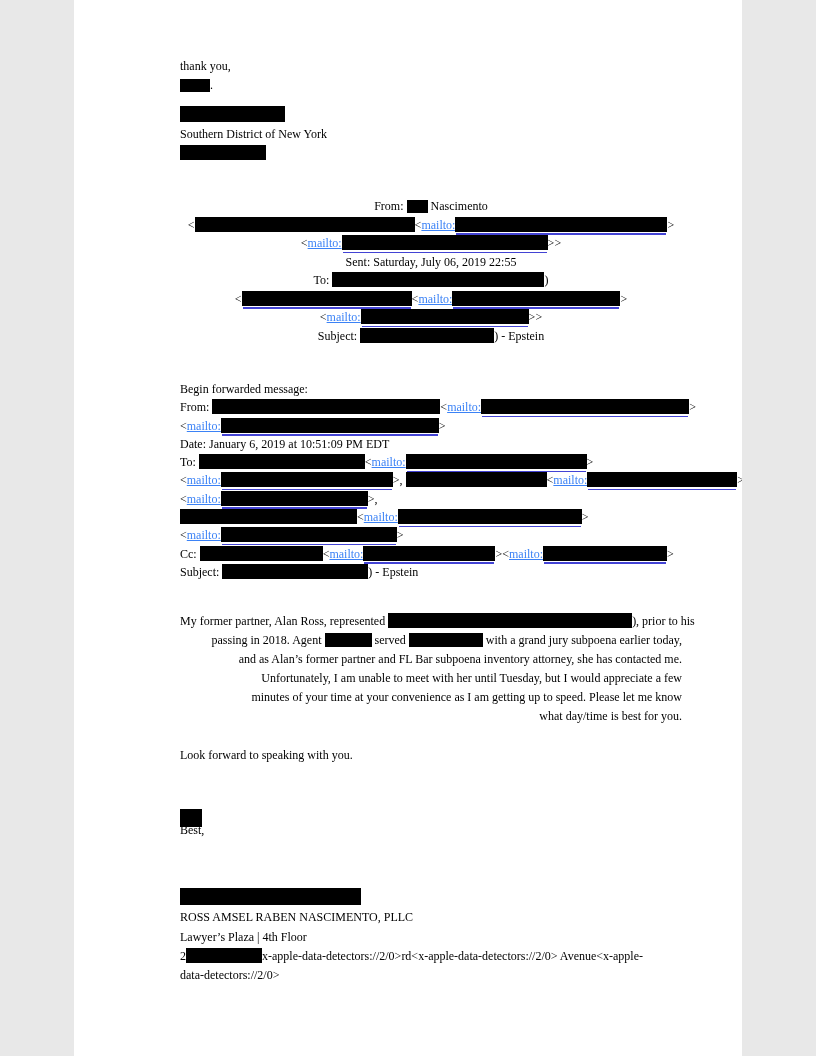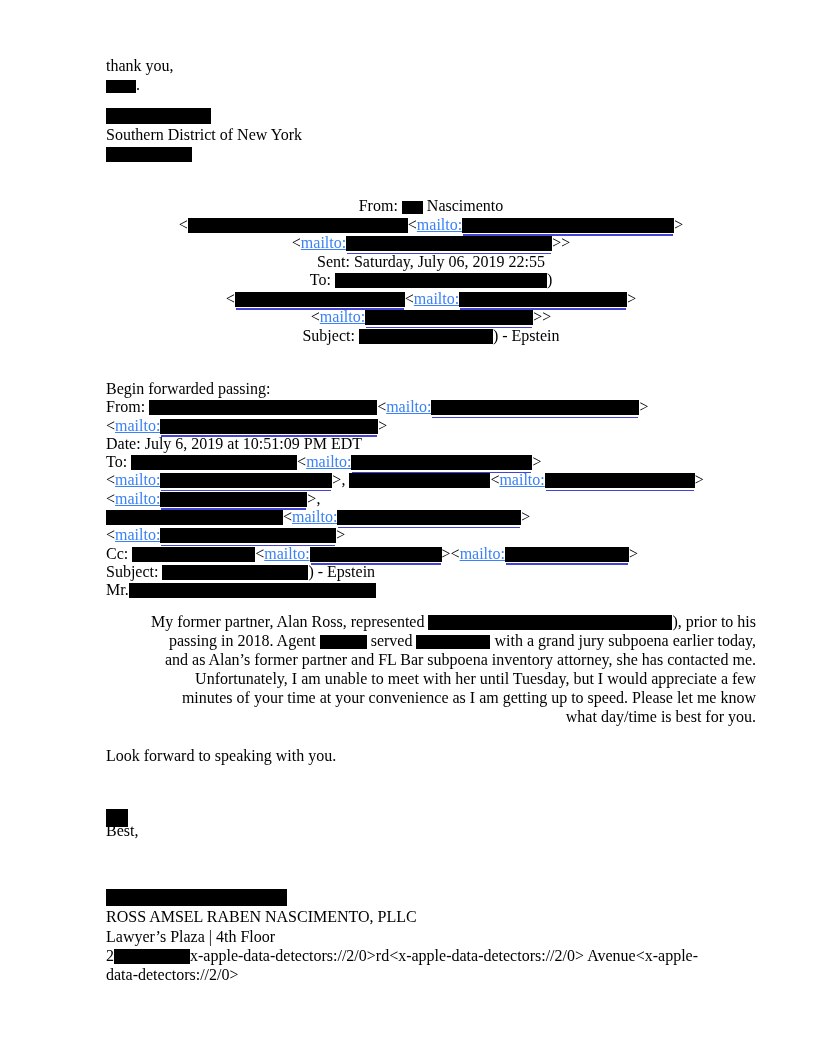--- a/index.html
+++ b/index.html
@@ -1,23 +1,23 @@
 <!DOCTYPE html>
 <html><head>
 <meta charset="utf-8">
 <style>
   html,body{margin:0;padding:0;background:#e8e8e8;}
   .page{
     position:relative;
-    width:816px;height:1056px;
+    width:668px;height:1056px;
     margin:0 auto;
     background:#ffffff;
     overflow:hidden;
     font-family:"Liberation Serif","DejaVu Serif",serif;
-    font-size:16px;
+    font-size:12px;
     color:#000;
   }
   .section{position:absolute;left:106px;right:60px;}
   .line{white-space:pre;height:auto;}
   .txt{color:#000;}
   .mailto{color:#3b82f6;text-decoration:underline;cursor:pointer;}
   .redact{
     position:relative;
     display:inline-block;
     background:#000;
@@ -47,32 +47,31 @@
         <div class="line"><span class="txt">From: </span><span class="redact" style="width: 21px; height: 13px;"></span><span class="txt"> Nascimento</span></div>
         <div class="line"><span class="txt">&lt;</span><span class="redact" style="width: 220px; height: 15px;"></span><span class="txt">&lt;</span><span class="mailto">mailto:</span><span class="redact u" style="width: 212px; height: 15px;"></span><span class="txt">&gt;</span></div>
         <div class="line"><span class="txt">&lt;</span><span class="mailto">mailto:</span><span class="redact u" style="width: 206px; height: 15px;"></span><span class="txt">&gt;&gt;</span></div>
         <div class="line"><span class="txt">Sent: Saturday, July 06, 2019 22:55</span></div>
         <div class="line"><span class="txt">To: </span><span class="redact" style="width: 212px; height: 15px;"></span><span class="txt">)</span></div>
         <div class="line"><span class="txt">&lt;</span><span class="redact u" style="width: 170px; height: 15px;"></span><span class="txt">&lt;</span><span class="mailto">mailto:</span><span class="redact u" style="width: 168px; height: 15px;"></span><span class="txt">&gt;</span></div>
         <div class="line"><span class="txt">&lt;</span><span class="mailto">mailto:</span><span class="redact u" style="width: 168px; height: 15px;"></span><span class="txt">&gt;&gt;</span></div>
         <div class="line"><span class="txt">Subject: </span><span class="redact" style="width: 134px; height: 15px;"></span><span class="txt">) - Epstein</span></div>
       </div>
       <div class="section" style="top: 380px; line-height: 18.3px;">
-        <div class="line"><span class="txt">Begin forwarded passing:</span></div>
+        <div class="line"><span class="txt">Begin forwarded message:</span></div>
         <div class="line"><span class="txt">From: </span><span class="redact" style="width: 228px; height: 15px;"></span><span class="txt">&lt;</span><span class="mailto">mailto:</span><span class="redact u" style="width: 208px; height: 15px;"></span><span class="txt">&gt;</span></div>
         <div class="line"><span class="txt">&lt;</span><span class="mailto">mailto:</span><span class="redact u" style="width: 218px; height: 15px;"></span><span class="txt">&gt;</span></div>
-        <div class="line"><span class="txt">Date: July 6, 2019 at 10:51:09 PM EDT</span></div>
+        <div class="line"><span class="txt">Date: January 6, 2019 at 10:51:09 PM EDT</span></div>
         <div class="line"><span class="txt">To: </span><span class="redact" style="width: 166px; height: 15px;"></span><span class="txt">&lt;</span><span class="mailto">mailto:</span><span class="redact u" style="width: 181px; height: 15px;"></span><span class="txt">&gt;</span></div>
         <div class="line"><span class="txt">&lt;</span><span class="mailto">mailto:</span><span class="redact u" style="width: 172px; height: 15px;"></span><span class="txt">&gt;, </span><span class="redact" style="width: 141px; height: 15px;"></span><span class="txt">&lt;</span><span class="mailto">mailto:</span><span class="redact u" style="width: 150px; height: 15px;"></span><span class="txt">&gt;</span></div>
         <div class="line"><span class="txt">&lt;</span><span class="mailto">mailto:</span><span class="redact u" style="width: 147px; height: 15px;"></span><span class="txt">&gt;,</span></div>
         <div class="line"><span class="redact" style="width: 177px; height: 15px;"></span><span class="txt">&lt;</span><span class="mailto">mailto:</span><span class="redact u" style="width: 184px; height: 15px;"></span><span class="txt">&gt;</span></div>
         <div class="line"><span class="txt">&lt;</span><span class="mailto">mailto:</span><span class="redact u" style="width: 176px; height: 15px;"></span><span class="txt">&gt;</span></div>
         <div class="line"><span class="txt">Cc: </span><span class="redact" style="width: 123px; height: 15px;"></span><span class="txt">&lt;</span><span class="mailto">mailto:</span><span class="redact u" style="width: 132px; height: 15px;"></span><span class="txt">&gt;&lt;</span><span class="mailto">mailto:</span><span class="redact u" style="width: 124px; height: 15px;"></span><span class="txt">&gt;</span></div>
         <div class="line"><span class="txt">Subject: </span><span class="redact" style="width: 146px; height: 15px;"></span><span class="txt">) - Epstein</span></div>
-        <div class="line"><span class="txt">Mr.</span><span class="redact" style="width: 247px; height: 15px;"></span></div>
       </div>
       <div class="section" style="top: 612px; line-height: 19.1px; text-align: right;">
         <div class="line"><span class="txt">My former partner, Alan Ross, represented </span><span class="redact" style="width: 244px; height: 15px;"></span><span class="txt">), prior to his</span></div>
         <div class="line"><span class="txt">passing in 2018. Agent </span><span class="redact" style="width: 47px; height: 14px;"></span><span class="txt"> served </span><span class="redact" style="width: 74px; height: 14px;"></span><span class="txt"> with a grand jury subpoena earlier today,</span></div>
         <div class="line"><span class="txt">and as Alan’s former partner and FL Bar subpoena inventory attorney, she has contacted me.</span></div>
         <div class="line"><span class="txt">Unfortunately, I am unable to meet with her until Tuesday, but I would appreciate a few</span></div>
         <div class="line"><span class="txt">minutes of your time at your convenience as I am getting up to speed. Please let me know</span></div>
         <div class="line"><span class="txt">what day/time is best for you.</span></div>
       </div>
       <div class="section" style="top: 746px; line-height: 19px;">

